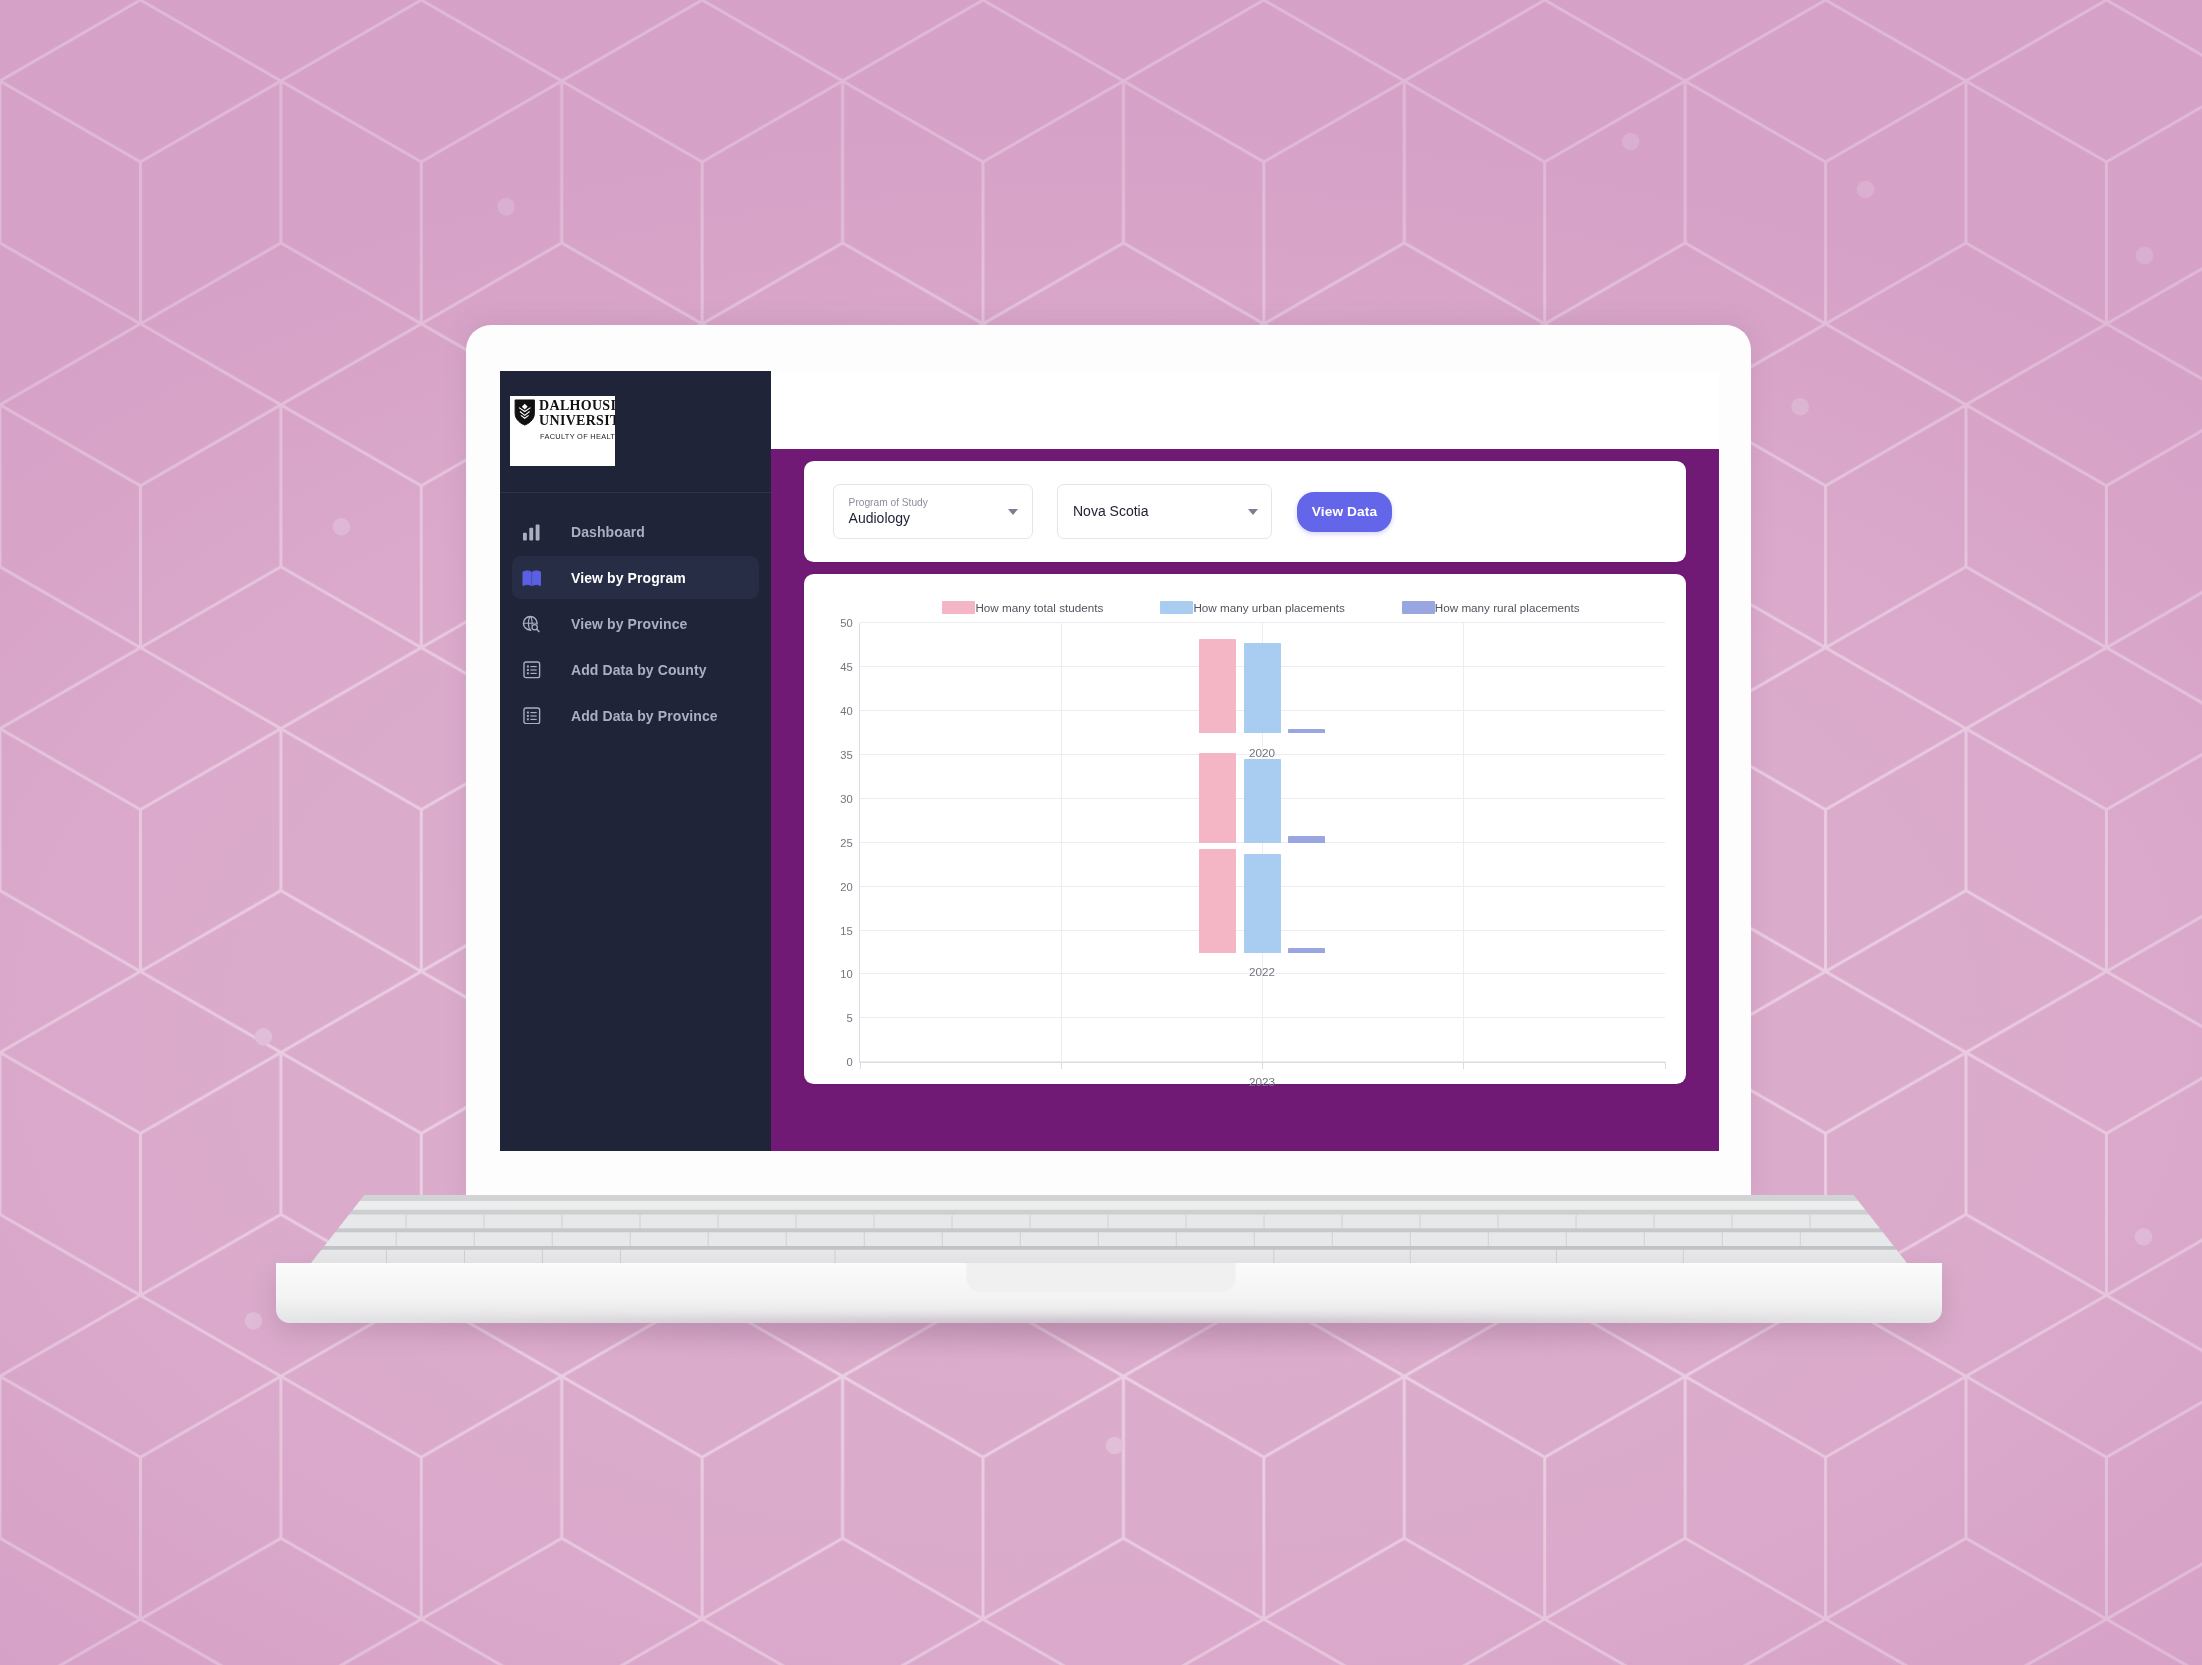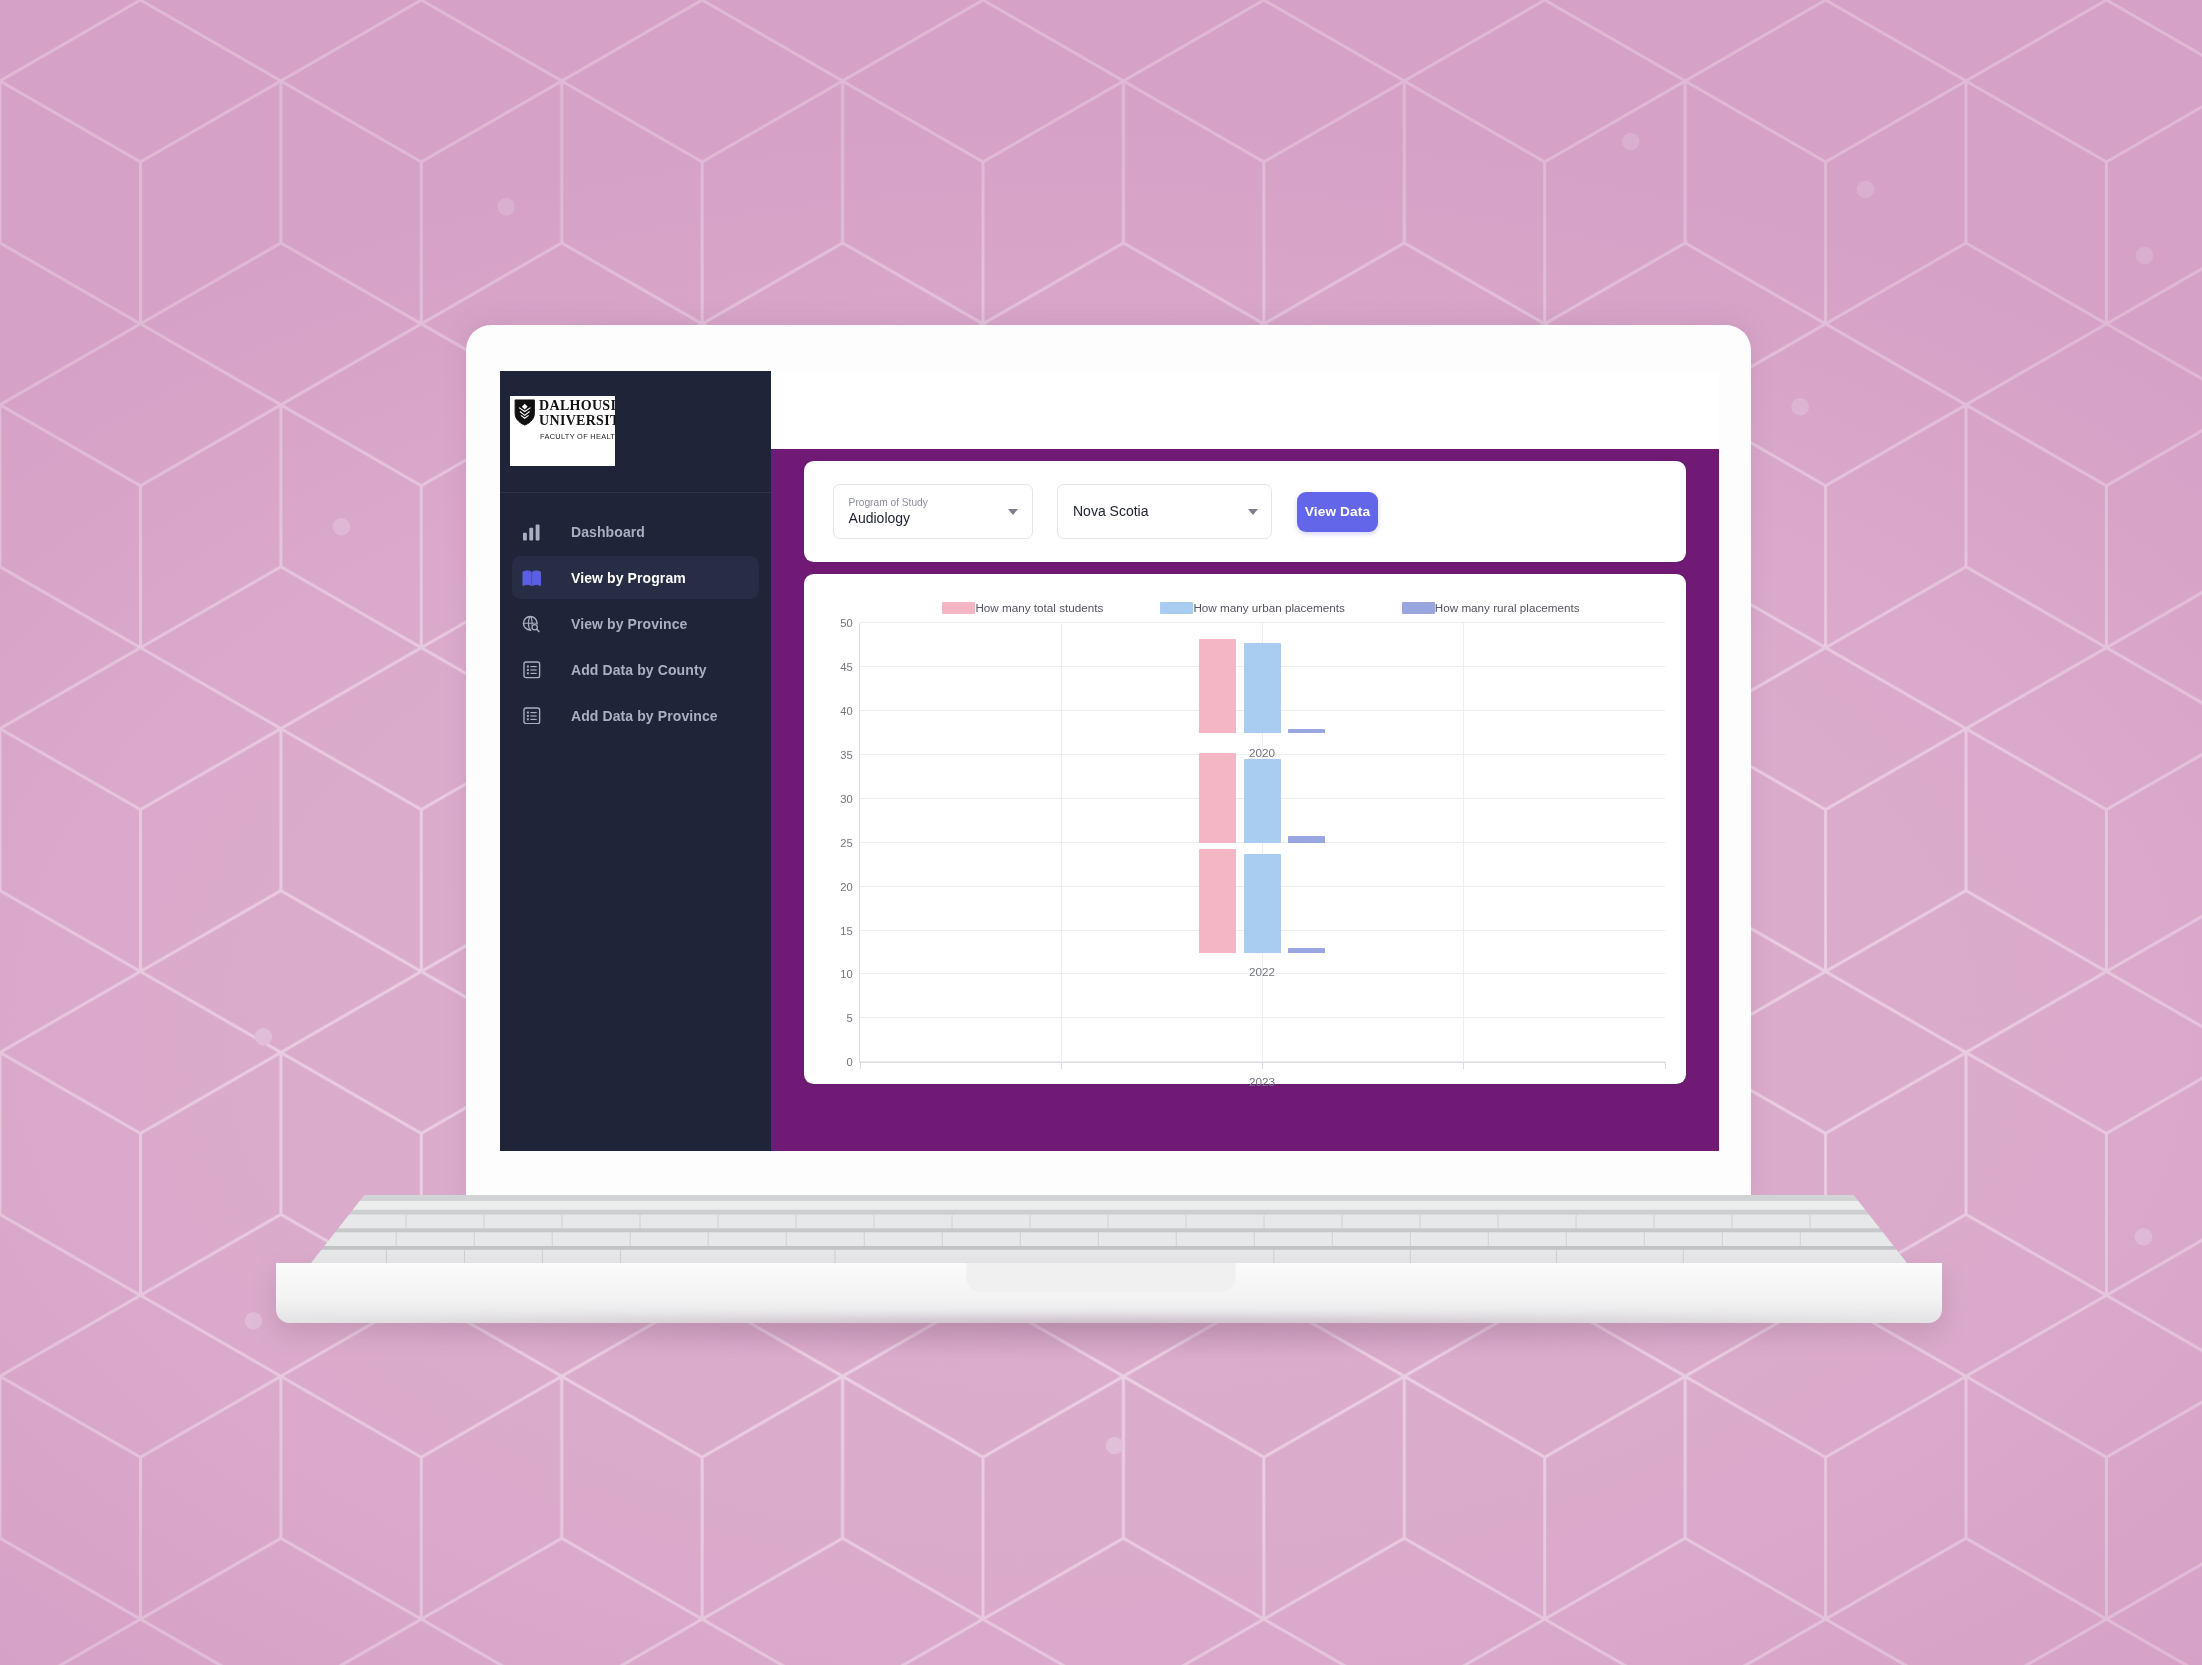--- a/index.html
+++ b/index.html
@@ -74,31 +74,31 @@
   }
   .select.s1{width:200px;}
   .select.s2{width:215px;}
   .sel-label{font-size:10.2px;color:#8b8f9c;line-height:1.1;margin-bottom:2.9px;}
   .sel-value{font-size:14px;color:#1d2130;line-height:1.1;}
   .caret{position:absolute;right:13.7px;top:50%;transform:translateY(-50%);
     width:0;height:0;border-left:5.9px solid transparent;border-right:5.9px solid transparent;
     border-top:6.8px solid #7b8090;}
 
   .view-data-btn{
-    background:#6366e8;color:#fff;border:none;border-radius:9px;
-    height:40px;padding:0 8px;font-size:13.7px;font-weight:700;cursor:pointer;
+    background:#6366e8;color:#fff;border:none;border-radius:17px;
+    height:40px;padding:0 15px;font-size:13.7px;font-weight:700;cursor:pointer;
     font-family:"Liberation Sans", sans-serif;letter-spacing:0.1px;
     box-shadow:0 2px 4.9px rgba(99,102,232,.28);
   }
 
   .chart-card{padding:19.5px 21.5px 21.5px 21.5px;}
 
   
   .legend{display:flex;justify-content:center;align-items:center;gap:25px;margin:7.8px 0 8.8px 0;}
-  .lg{display:flex;align-items:flex-end;gap:0;padding-left:32px;}
+  .lg{display:flex;align-items:flex-start;gap:0;padding-left:32px;}
   .lg-sw{width:33px;height:12.7px;border-radius:1px;}
   .lg-tx{font-size:11.7px;color:#52555f;}
 
   
   .chart{position:relative;height:439px;padding-left:33px;}
   .plot{position:relative;height:100%;border-left:1px solid #dcdde3;border-bottom:1px solid #dcdde3;}
   .ylab{position:absolute;right:100%;margin-right:6.8px;transform:translateY(-50%);
     font-size:11.2px;color:#72757f;white-space:nowrap;}
   .gline{position:absolute;left:0;right:0;height:1px;background:#ededf1;}
   .vline{position:absolute;top:0;bottom:0;width:1px;background:#ededf1;}

